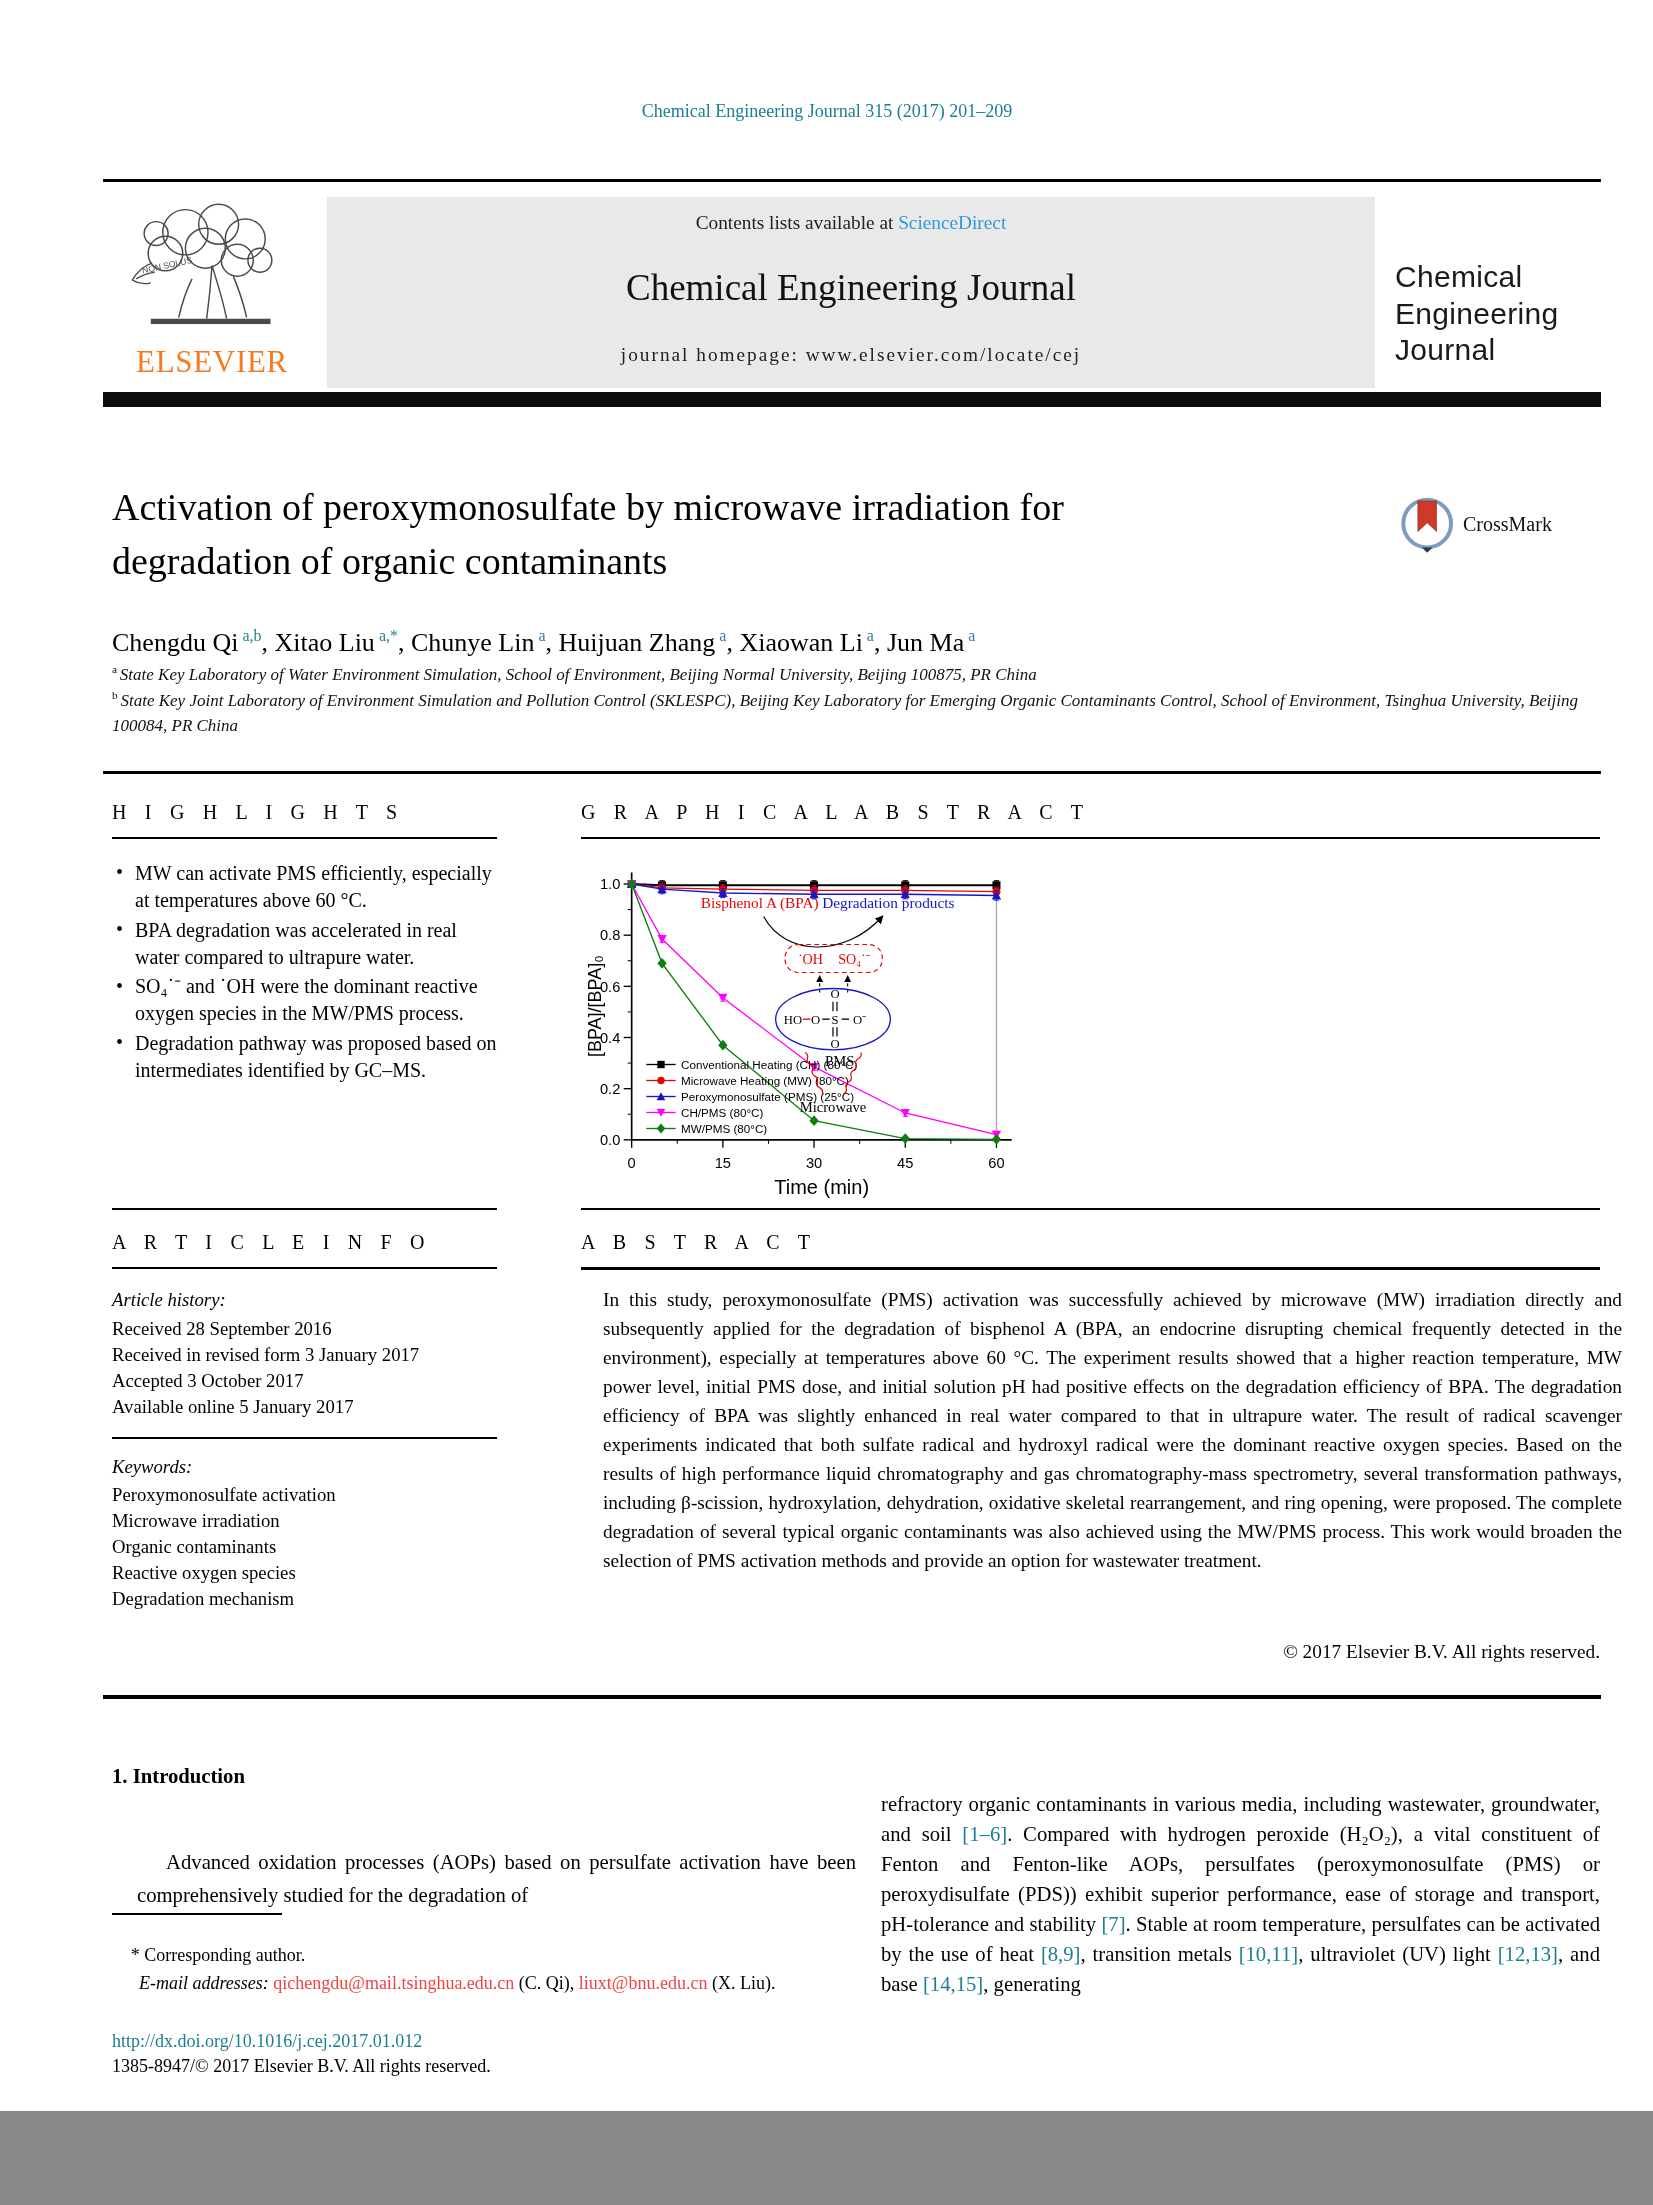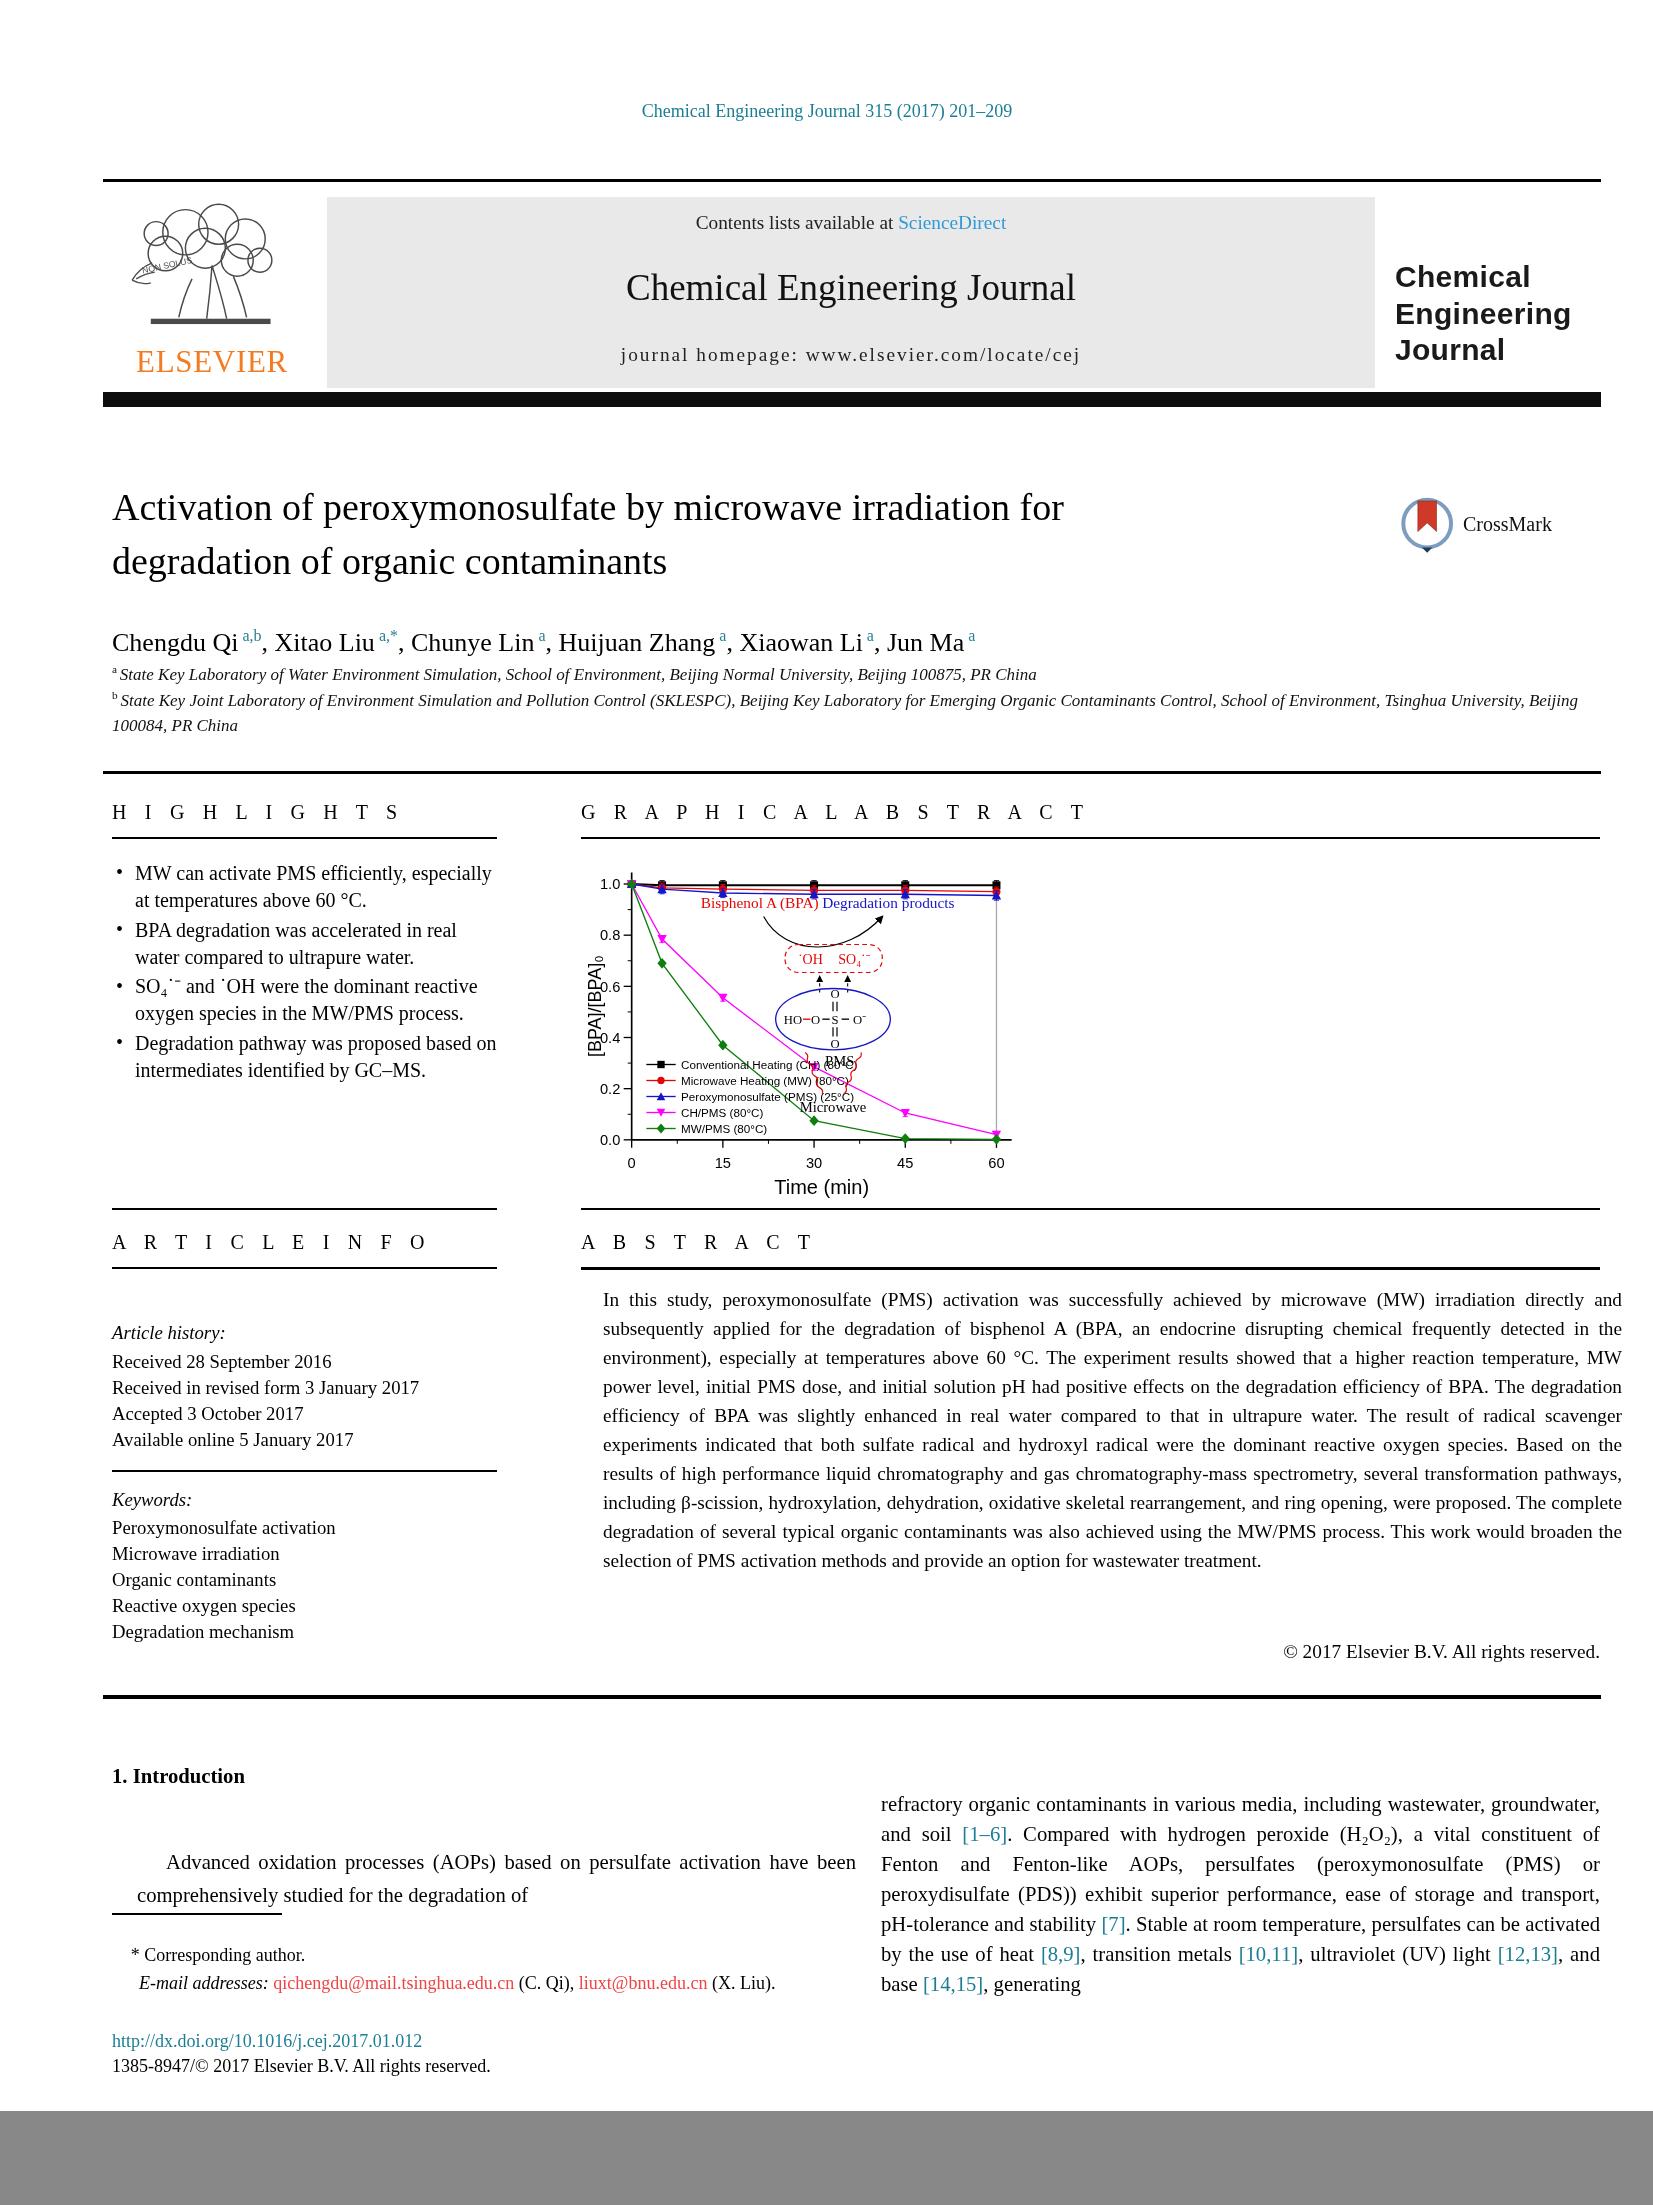--- a/index.html
+++ b/index.html
@@ -12,41 +12,41 @@
   .graybox{position:absolute;left:327px;top:197px;width:1048px;height:191px;background:#e9e9e9;
            text-align:center;}
   .contents-line{margin-top:14.7px;font-size:19.3px;color:#222;}
   .sciencedirect{color:#2e9bd6;text-decoration:none;cursor:pointer;}
   .jtitle{margin-top:32px;font-size:37px;color:#111;}
   .homepage{margin-top:35px;font-size:19.3px;letter-spacing:2px;color:#222;}
   .elsevier-wrap{position:absolute;left:112px;top:199px;width:200px;height:191px;}
   .elsevier-text{position:absolute;left:0px;top:145px;width:200px;text-align:center;
                  font-size:31px;color:#f47b20;letter-spacing:0.7px;font-family:"Liberation Serif",serif;}
   .cover{position:absolute;left:1395px;top:259px;width:213px;
-         font-family:"Liberation Sans",sans-serif;font-weight:700;font-size:30px;
+         font-family:"Liberation Sans",sans-serif;font-weight:400;font-size:30px;
          line-height:1.22;color:#1a1a1a;letter-spacing:0.3px;}
   .blackbar{position:absolute;left:103px;top:392px;width:1498px;height:14.7px;background:#0d0d0d;}
   
   .title{position:absolute;left:112px;top:481px;width:1253px;font-size:38px;line-height:1.42;color:#000;}
   .crossmark{position:absolute;left:1399px;top:493px;width:207px;height:63px;cursor:pointer;}
   .crossmark-label{position:absolute;left:64px;top:20px;font-size:20px;color:#111;}
   .authors{position:absolute;left:112px;top:601px;width:1400px;font-size:26px;color:#000;}
   .authors sup{font-size:16px;color:#2b7f95;}
   .affils{position:absolute;left:112px;top:661px;width:1487px;font-size:17px;
           font-style:italic;line-height:1.5;color:#111;}
   .affils sup{font-size:11.3px;font-style:normal;}
   
   .sec-heading{position:absolute;font-size:20px;letter-spacing:6.7px;color:#000;}
   
   .hl-list{position:absolute;left:112px;top:860px;width:392px;list-style:none;margin:0;padding:0;
            font-size:20px;line-height:27px;}
   .hl-list li{padding-left:23px;position:relative;margin-bottom:2.7px;}
   .hl-list li::before{content:"•";position:absolute;left:4px;top:-0.7px;}
   
-  .info-block{position:absolute;left:112px;top:1320px;width:385px;font-size:18.7px;line-height:26px;}
+  .info-block{position:absolute;left:112px;top:1287px;width:385px;font-size:18.7px;line-height:26px;}
   .info-label{font-style:italic;margin-bottom:2.7px;}
   .kw-label{font-style:italic;margin:0 0 2.7px 0;}
   
   .abstract-text{position:absolute;left:603px;top:1285px;width:1019px;font-size:19.3px;
                  line-height:29px;text-align:justify;}
   .abstract-copy{position:absolute;left:581px;top:1641px;width:1019px;font-size:19.3px;text-align:right;}
   
   .intro-h{position:absolute;left:112px;top:1765px;font-size:20.7px;font-weight:bold;}
   .intro-left{position:absolute;left:112px;top:1825px;width:719px;font-size:20.7px;line-height:33px;
               text-align:justify;text-indent:29px;margin-left:25px;}

